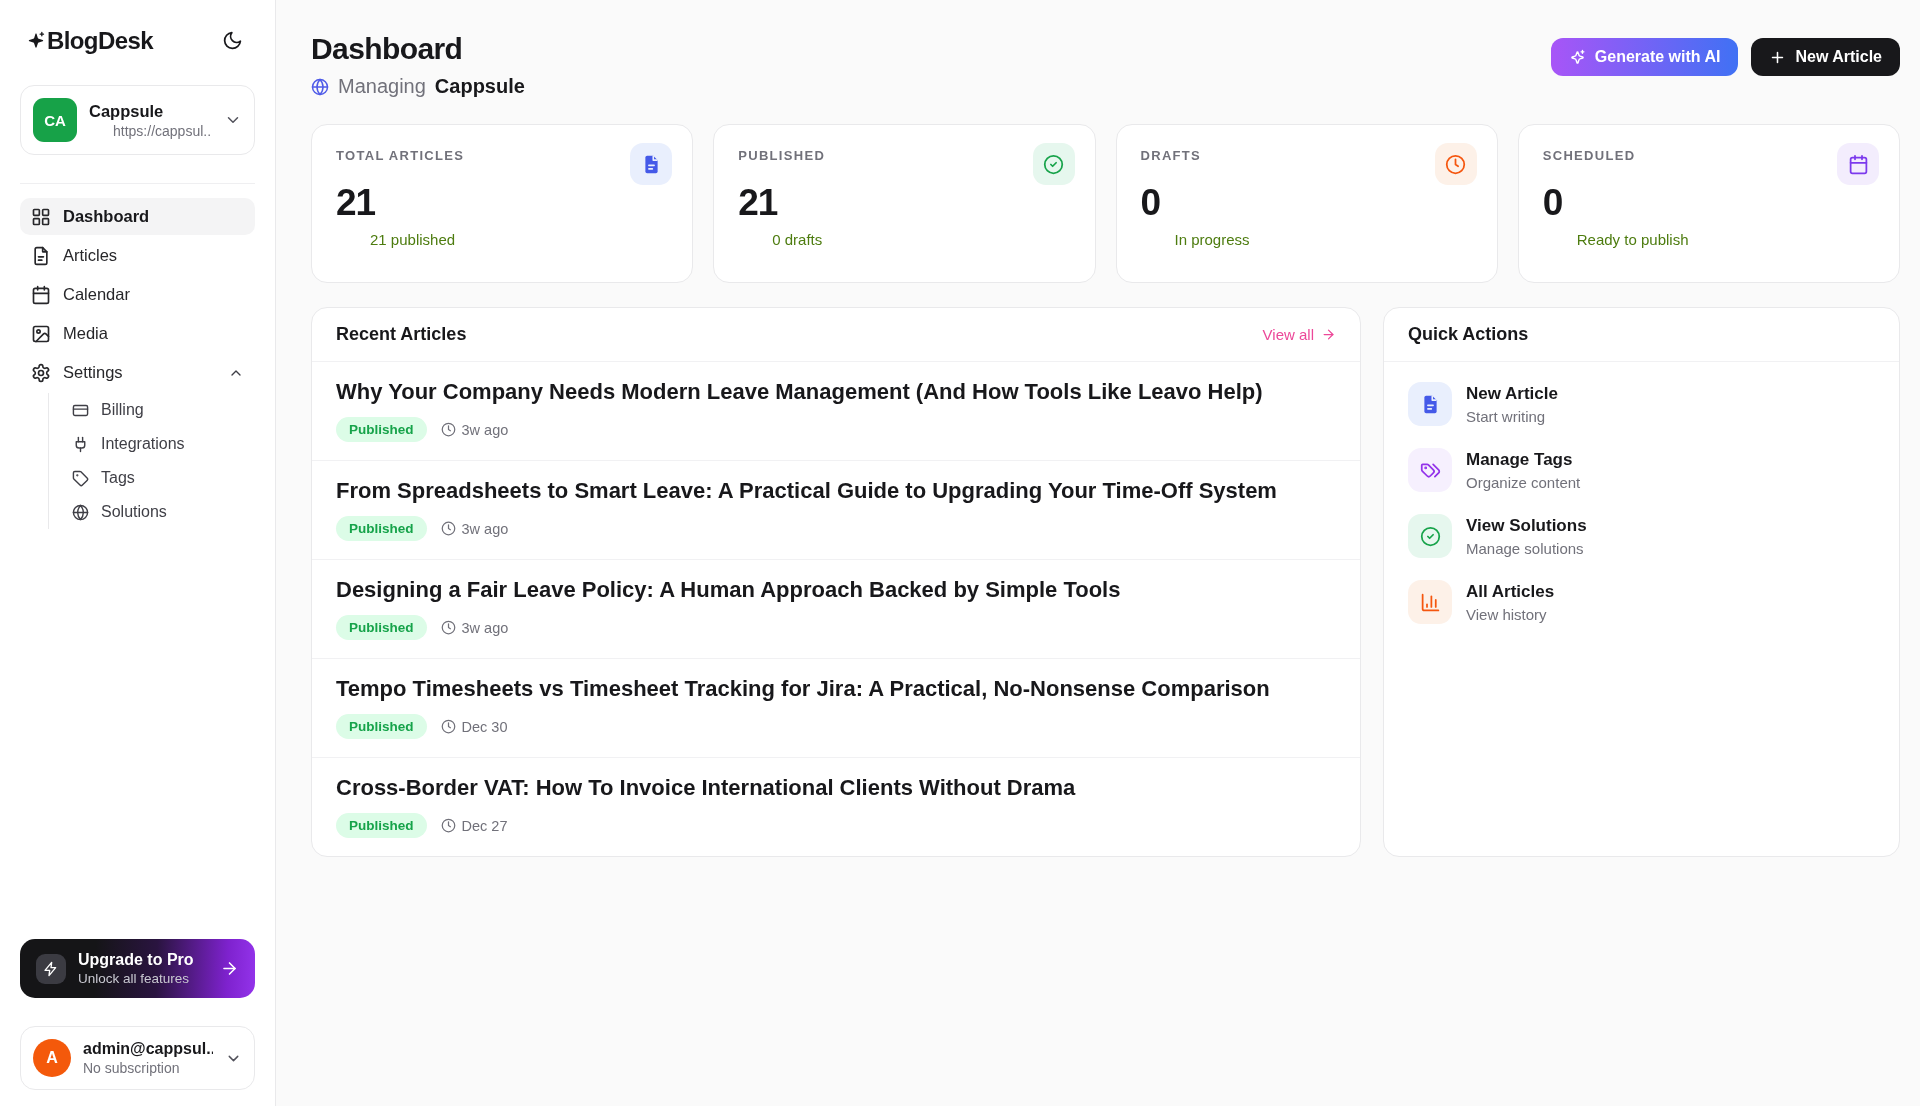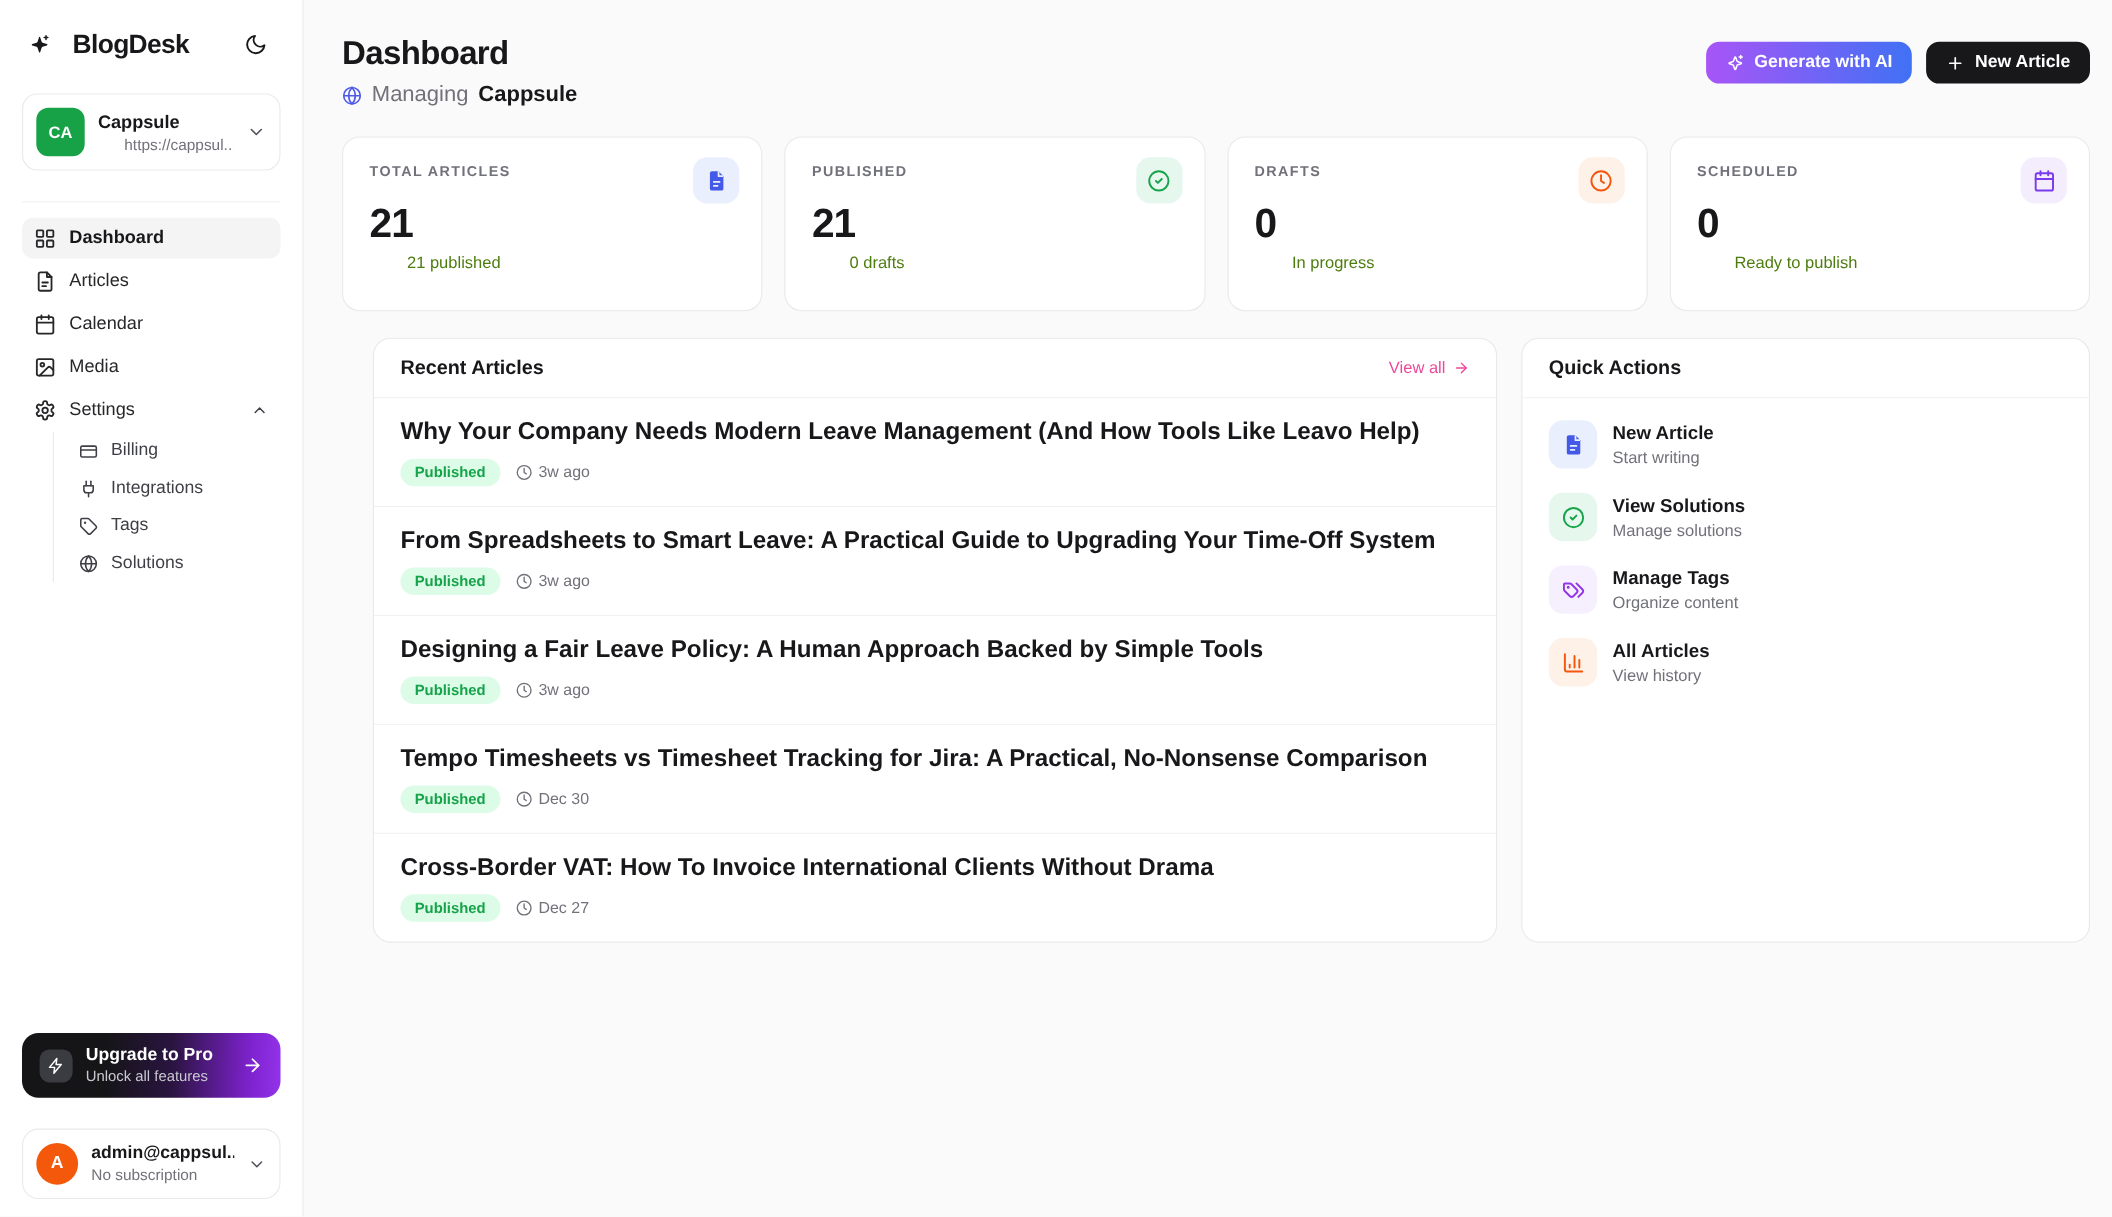--- a/index.html
+++ b/index.html
@@ -15,21 +15,21 @@
   }
   svg { display: block; }
 
   
   .sidebar {
     width: 276px; min-width: 276px; height: 100%;
     background: #ffffff; border-right: 1px solid #e9e9eb;
     display: flex; flex-direction: column;
     padding: 24px 20px 16px;
   }
-  .logo-row { display: flex; align-items: center; gap: 20px; padding: 0 6px; }
+  .logo-row { display: flex; align-items: center; gap: 1px; padding: 0 6px; }
   .logo-mark { color: #18181b; }
   .logo-title { font-size: 24px; font-weight: 800; letter-spacing: -0.6px; }
   .moon-btn { margin-left: auto; background: none; border: none; padding: 6px; cursor: pointer; color: #18181b; border-radius: 8px; }
 
   .ws-section { padding-bottom: 28px; border-bottom: 1px solid #efeff1; }
   .ws-card {
     margin-top: 28px; border: 1px solid #e9e9eb; border-radius: 14px;
     padding: 12px; display: flex; align-items: center; gap: 12px;
     background: #fff; cursor: pointer;
   }
@@ -120,21 +120,21 @@
   }
   .stat-value { font-size: 37px; font-weight: 800; letter-spacing: -1px; margin-top: 19px; }
   .stat-sub { font-size: 15px; color: #4d7c0f; margin-top: 7px; margin-left: 34px; }
 
   .tint-blue   { background: #e9effd; color: #4459e8; }
   .tint-green  { background: #e6f7ee; color: #17a34a; }
   .tint-orange { background: #fdf1e8; color: #f5560e; }
   .tint-purple { background: #f3edfd; color: #7c3aed; }
   .tint-violet { background: #f6f0fe; color: #9333ea; }
 
-  .content { display: grid; grid-template-columns: 1fr 517px; gap: 22px; margin-top: 24px; margin-left: 28px; }
+  .content { display: grid; grid-template-columns: 1fr 517px; gap: 22px; margin-top: 24px; }
   .panel { background: #fff; border: 1px solid #e9e9eb; border-radius: 16px; overflow: hidden; }
   .panel-hd {
     display: flex; align-items: center; justify-content: space-between;
     padding: 16px 24px; border-bottom: 1px solid #f1f1f3;
   }
   .panel-title { font-size: 18px; font-weight: 700; }
   .view-all {
     display: flex; align-items: center; gap: 7px;
     font-size: 15px; color: #ec4899; background: none; border: none; cursor: pointer;
     font-family: inherit; padding: 0; justify-content: space-between;
@@ -527,43 +527,43 @@
               <path d="M9 13h6M9 17h4" stroke="#e9effd" stroke-width="1.8" stroke-linecap="round"></path>
             </svg>
           </span>
           <span>
             <div class="qa-title">New Article</div>
             <div class="qa-sub">Start writing</div>
           </span>
         </div>
 
         <div class="qa-item">
-          <span class="qa-icon tint-green">
-            <svg width="21" height="21" viewBox="0 0 24 24" fill="none" stroke="currentColor" stroke-width="2" stroke-linecap="round" stroke-linejoin="round">
-              <circle cx="12" cy="12" r="10"></circle>
-                <path d="m9 12 2 2 4-4"></path>
-            </svg>
-          </span>
-          <span>
-            <div class="qa-title">View Solutions</div>
-            <div class="qa-sub">Manage solutions</div>
-          </span>
-        </div>
-
-        <div class="qa-item">
           <span class="qa-icon tint-violet">
             <svg width="21" height="21" viewBox="0 0 24 24" fill="none" stroke="currentColor" stroke-width="2" stroke-linecap="round" stroke-linejoin="round">
               <path d="m15 5 6.3 6.3a2.4 2.4 0 0 1 0 3.4L17 19"></path>
               <path d="M9.586 5.586A2 2 0 0 0 8.172 5H3a1 1 0 0 0-1 1v5.172a2 2 0 0 0 .586 1.414L8.29 18.29a2.426 2.426 0 0 0 3.42 0l3.58-3.58a2.426 2.426 0 0 0 0-3.42z"></path>
               <circle cx="6.5" cy="9" r="0.6" fill="currentColor"></circle>
             </svg>
           </span>
           <span>
             <div class="qa-title">Manage Tags</div>
             <div class="qa-sub">Organize content</div>
+          </span>
+        </div>
+
+        <div class="qa-item">
+          <span class="qa-icon tint-green">
+            <svg width="21" height="21" viewBox="0 0 24 24" fill="none" stroke="currentColor" stroke-width="2" stroke-linecap="round" stroke-linejoin="round">
+              <circle cx="12" cy="12" r="10"></circle>
+                <path d="m9 12 2 2 4-4"></path>
+            </svg>
+          </span>
+          <span>
+            <div class="qa-title">View Solutions</div>
+            <div class="qa-sub">Manage solutions</div>
           </span>
         </div>
 
         <div class="qa-item">
           <span class="qa-icon tint-orange">
             <svg width="21" height="21" viewBox="0 0 24 24" fill="none" stroke="currentColor" stroke-width="2" stroke-linecap="round" stroke-linejoin="round">
               <path d="M3 3v16a2 2 0 0 0 2 2h16"></path>
               <path d="M18 17V9"></path>
                 <path d="M13 17V5"></path>
                 <path d="M8 17v-3"></path>

